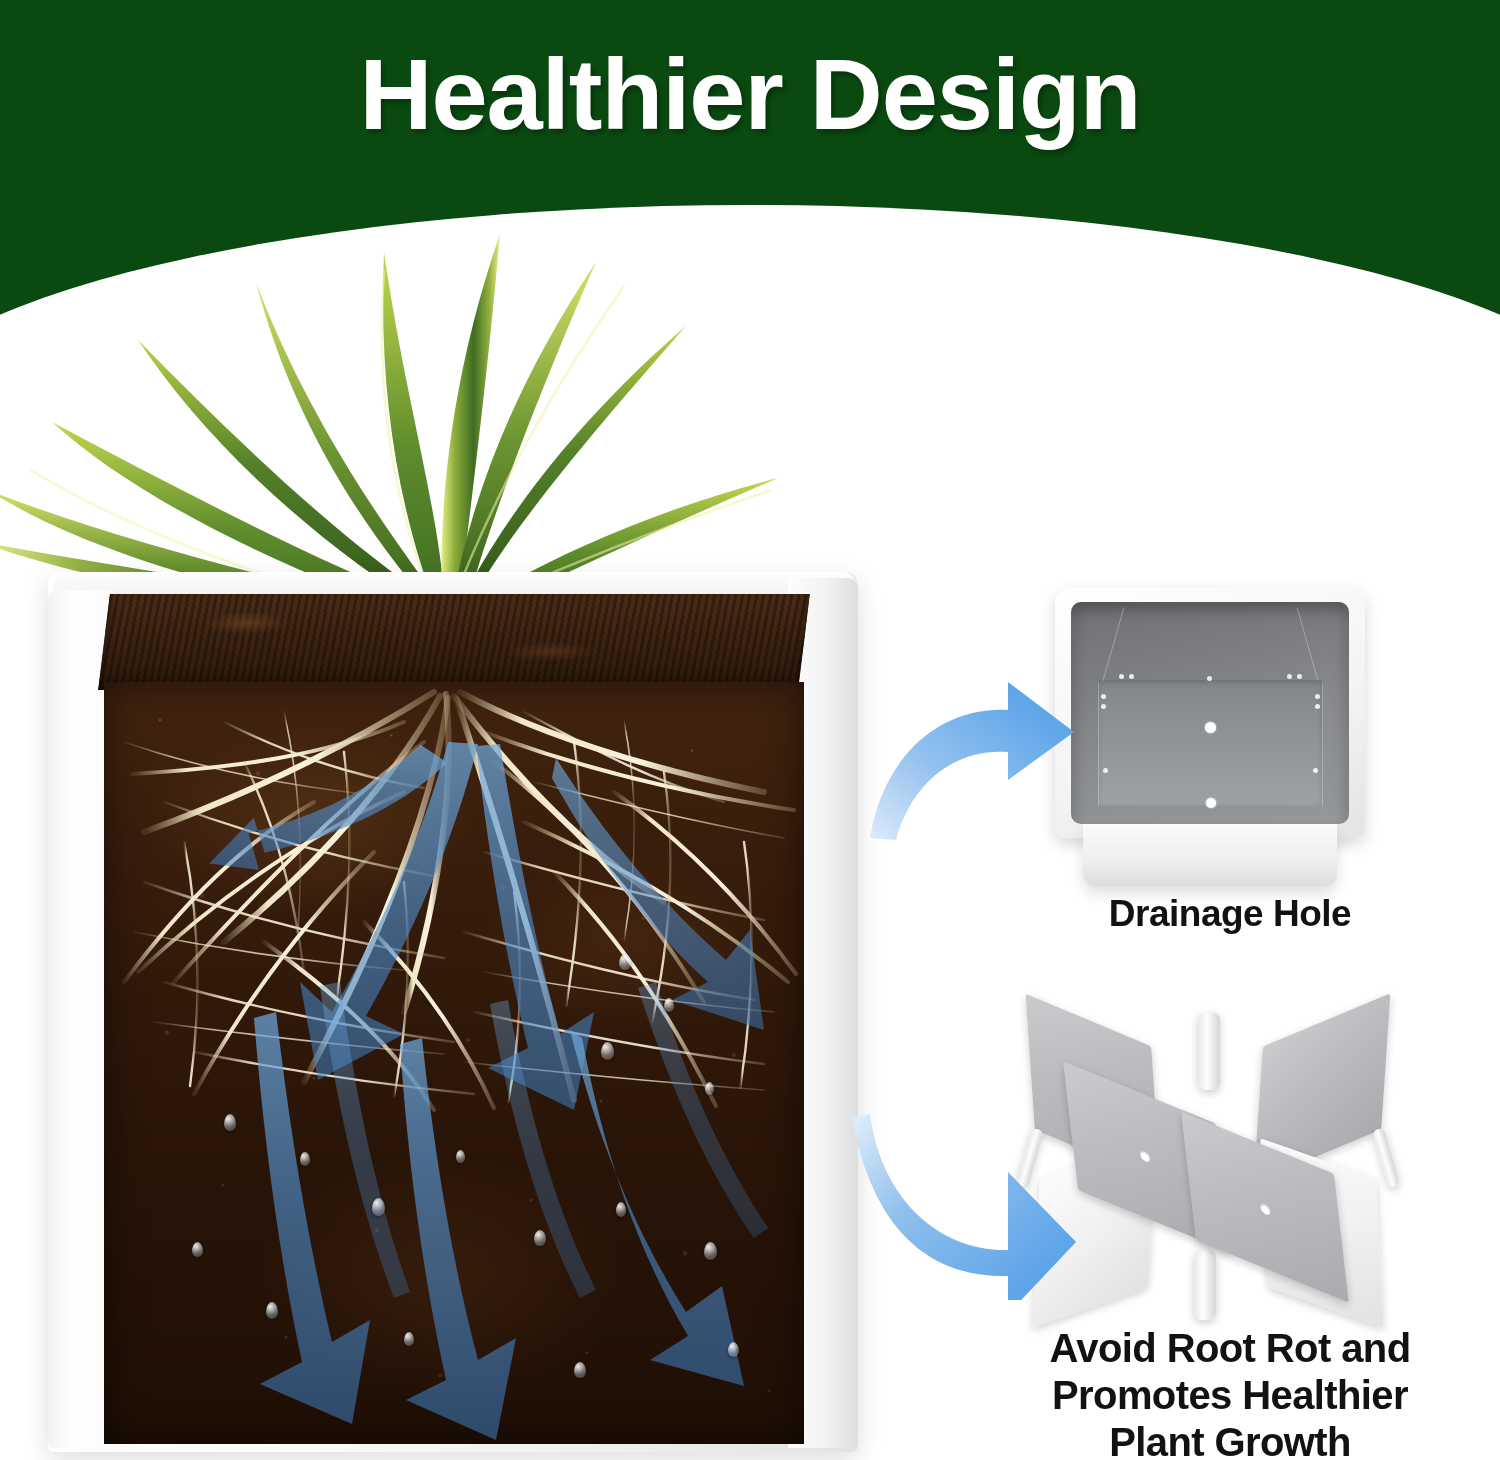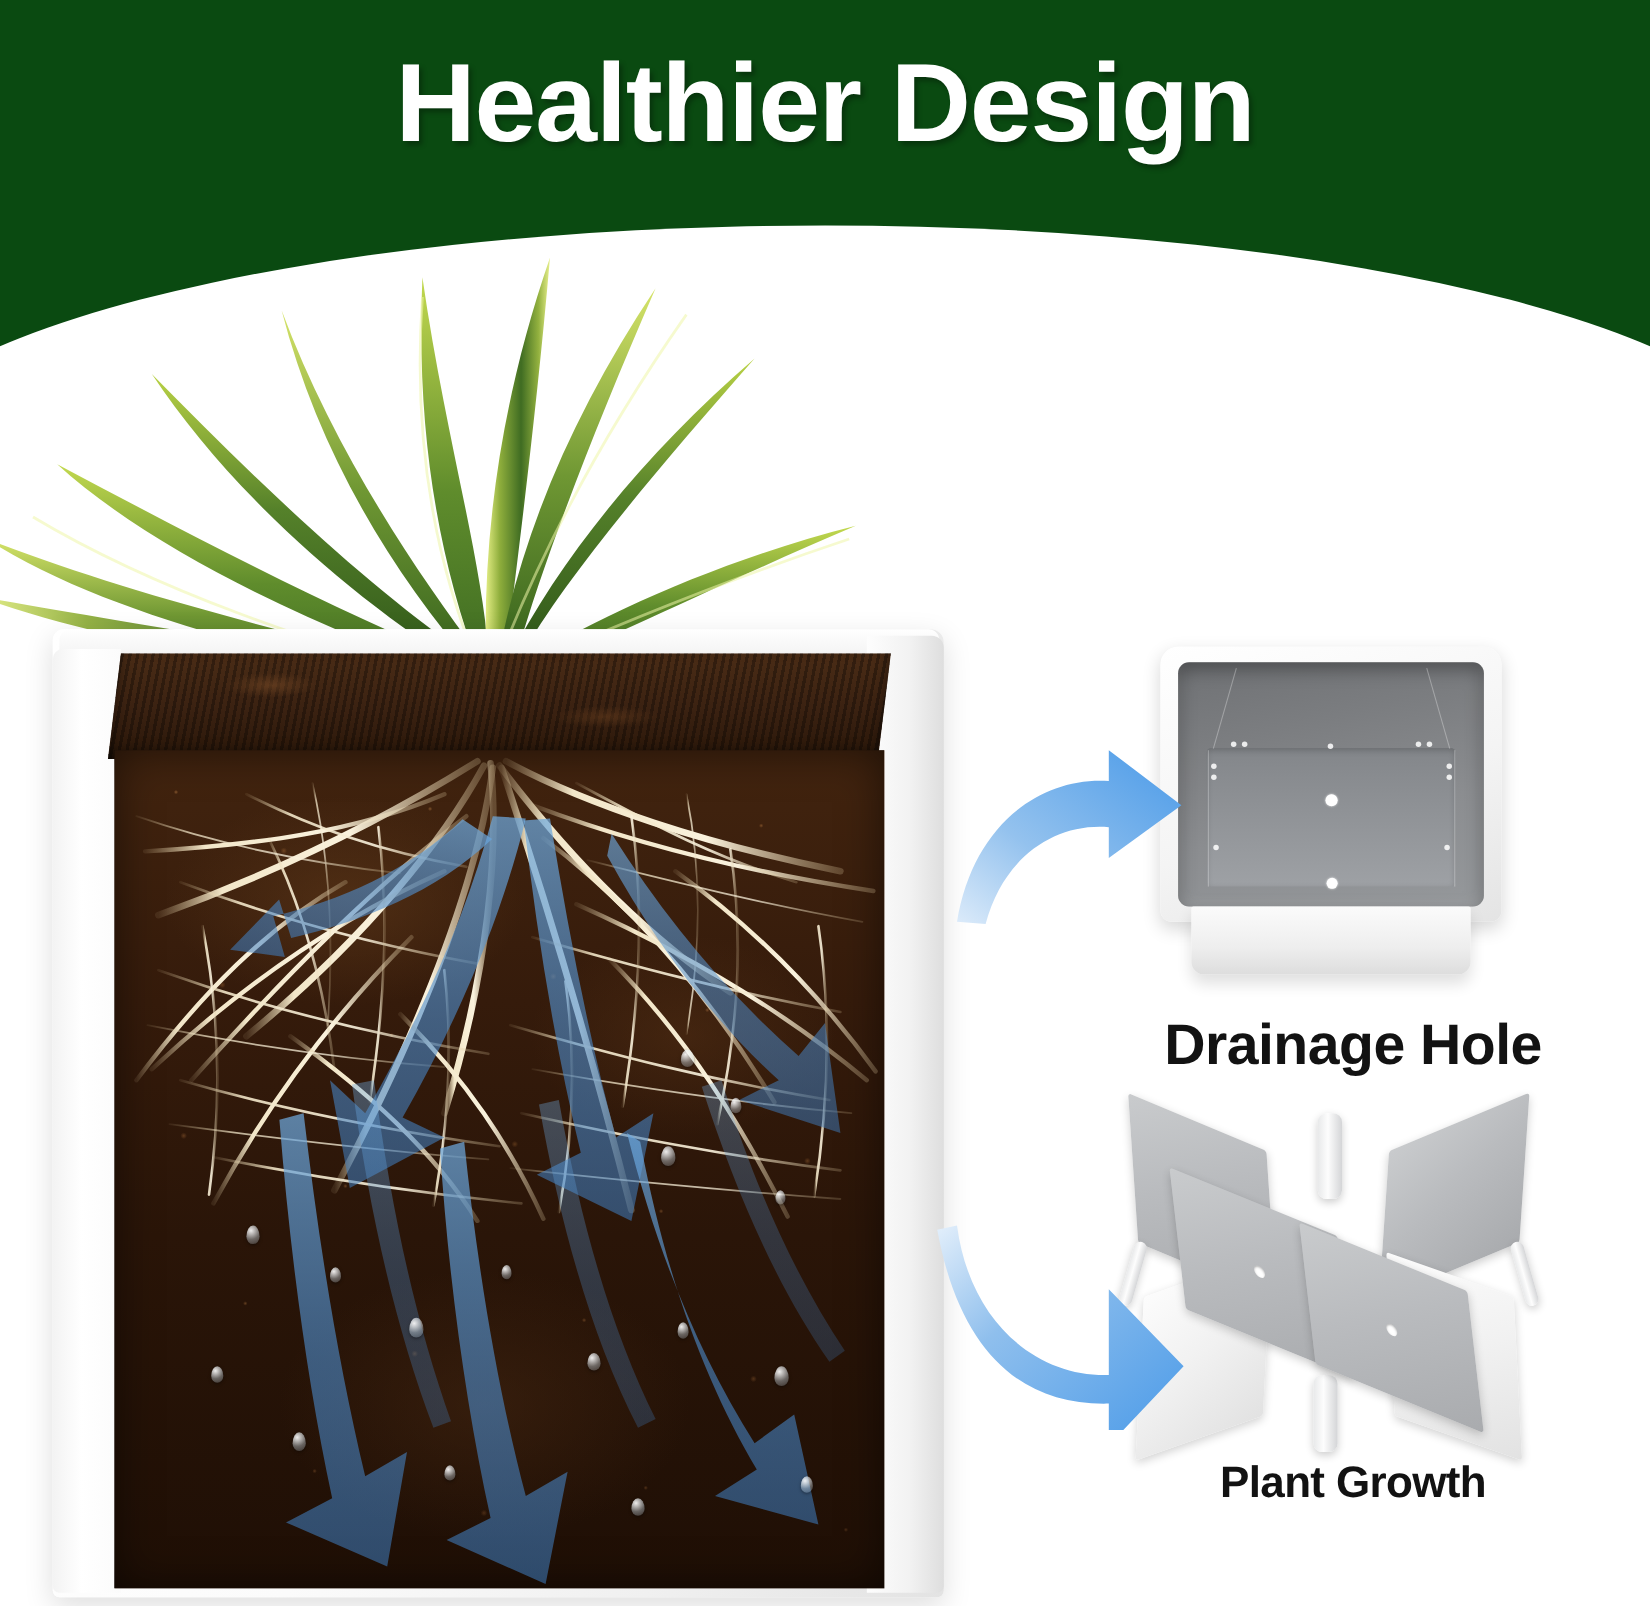--- a/index.html
+++ b/index.html
@@ -186,21 +186,21 @@
     position:absolute; width:10px; height:10px; border-radius:50%;
     background:#ffffff; box-shadow:inset 0 1px 2px rgba(0,0,0,.3);
   }
 
   
   .caption {
     position:absolute; width:540px; left:0; text-align:center;
     color:#121212; font-weight:bold; line-height:1.18;
     font-family:"Liberation Sans","DejaVu Sans",sans-serif;
   }
-  #caption-hole { top:892px; font-size:52px; letter-spacing:-.5px;margin-top:28px; }
+  #caption-hole { top:892px; font-size:37px; letter-spacing:-.5px; }
   #caption-rot  { top:1325px; font-size:40px; letter-spacing:-.6px; }
   #caption-rot span { display:block; }
 </style>
 </head>
 <body>
 
 <div id="header-band">
   <div id="header-ellipse"></div>
 </div>
 <h1 id="page-title">Healthier Design</h1>
@@ -469,15 +469,17 @@
          transform:skewY(28deg) rotate(-7deg);">
       <div class="panel-hole" style="left:70px;top:56px;"></div>
     </div>
     <div class="panel" style="left:186px;top:138px;width:154px;height:122px;
          transform:skewY(28deg) rotate(-7deg);">
       <div class="panel-hole" style="left:72px;top:58px;"></div>
     </div>
   </div>
 
   <div class="caption" id="caption-rot">
+    <span>Avoid Root Rot and</span>
+    <span>Promotes Healthier</span>
     <span>Plant Growth</span>
   </div>
 </div>
 
 </body></html>

